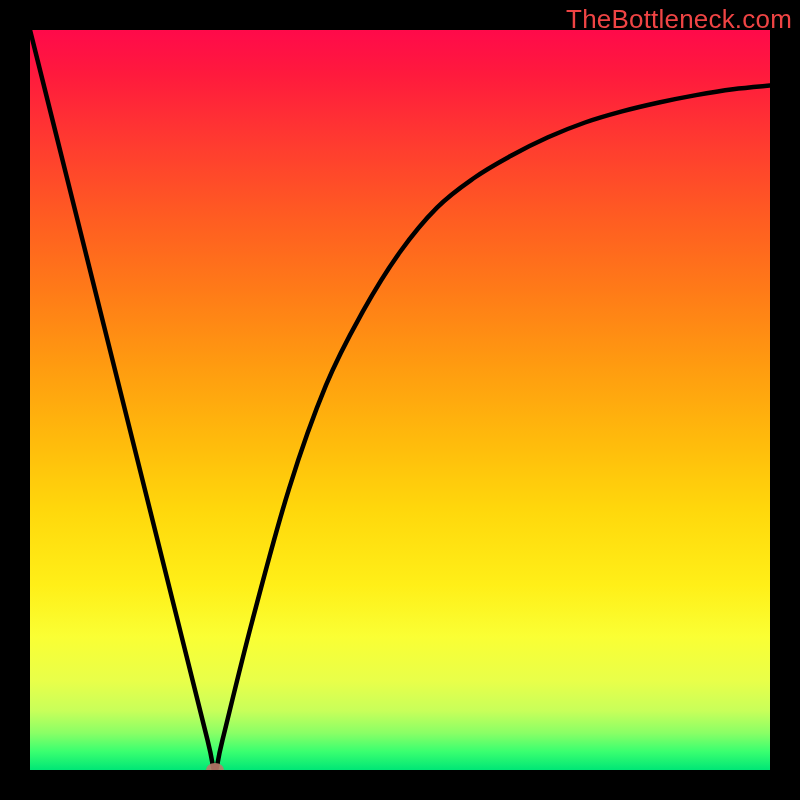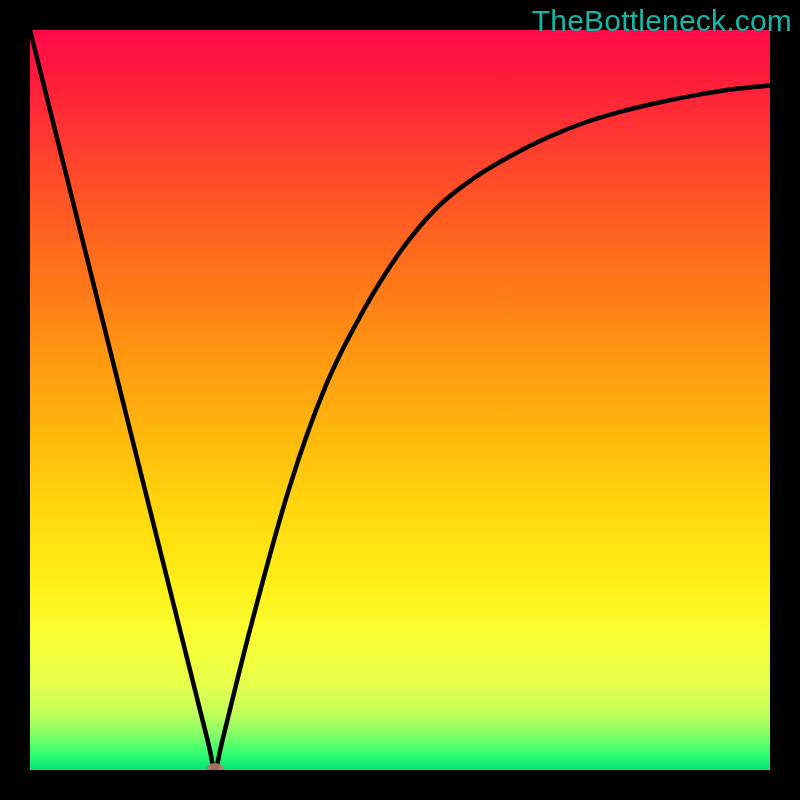--- a/index.html
+++ b/index.html
@@ -58,22 +58,22 @@
   }
   .vertex-marker {
     fill: #b97a6a;
     stroke: none;
     opacity: 0.9;
   }
   .watermark {
     position: absolute;
     top: 4px;
     right: 8px;
-    color: #14b8a6;
-    font-size: 30px;
+    color: #ef4444;
+    font-size: 26px;
     letter-spacing: 0.2px;
   }
 </style>
 </head>
 <body>
 
 <div class="frame">
   <div class="plot">
     <svg class="curve-svg" viewBox="0 0 740 740" preserveAspectRatio="none">
       <path id="curve-path" class="curve-path" d="M 0 0 C 6.66 26.64 23.68 94.72 37 148 C 50.32 201.28 60.68 242.72 74 296 C 87.32 349.28 97.68 390.72 111 444 C 124.32 497.28 136.012 544.048 148 592 C 159.988 639.952 170.94 683.76 177.6 710.4 C 184.26 737.04 182.33599999999998 740 185 740 C 187.66400000000002 740 185.74 737.04 192.4 710.4 C 199.06 683.76 210.012 637.288 222 592 C 233.988 546.712 245.68 501.42400000000004 259 458.8 C 272.32 416.176 282.68 387.168 296 355.2 C 309.32 323.23199999999997 319.68 305.176 333 281.2 C 346.32 257.224 356.68 240.648 370 222 C 383.32 203.352 393.68000000000006 190.92000000000002 407.00000000000006 177.60000000000002 C 420.32000000000005 164.28000000000003 430.68 157.32399999999998 444 148 C 457.32 138.67600000000002 467.68 133.12600000000006 481 125.80000000000007 C 494.32 118.47400000000007 504.68 113.29400000000008 518 107.30000000000007 C 531.32 101.30600000000005 541.68 97.16200000000002 555 92.5 C 568.32 87.83799999999998 578.68 84.99639999999998 592 81.39999999999998 C 605.32 77.80359999999997 615.68 75.45039999999997 629 72.51999999999998 C 642.32 69.58959999999999 652.68 67.51760000000002 666 65.12 C 679.32 62.72239999999999 689.68 60.93159999999993 703 59.19999999999993 C 716.32 57.46839999999993 733.34 56.16599999999999 740 55.5"></path>

